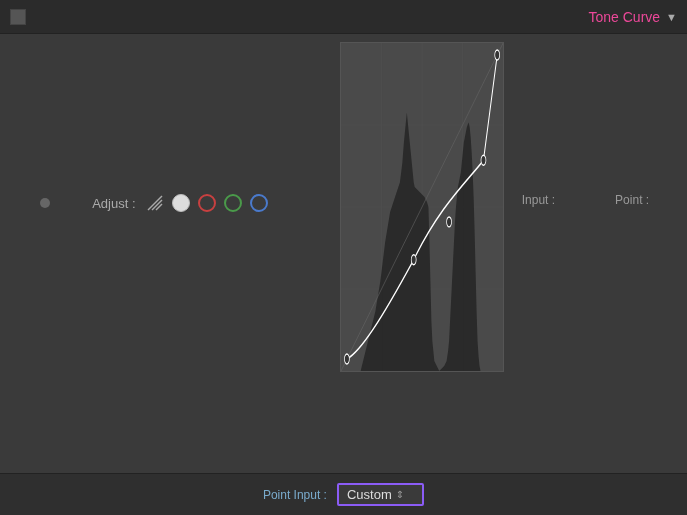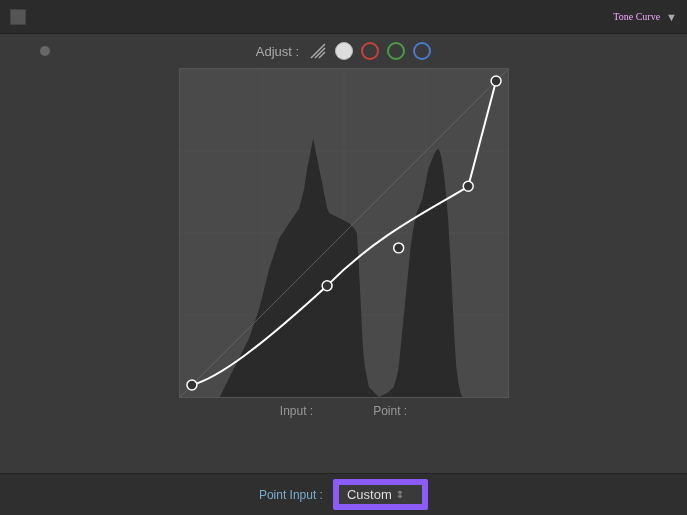--- a/index.html
+++ b/index.html
@@ -36,21 +36,21 @@
     .header-title-area {
       display: flex;
       align-items: center;
       gap: 6px;
     }
 
     
     .main {
       padding: 8px 20px 0 20px;
       display: flex;
-      flex-direction: column;
+      flex-direction: row;
       align-items: center;
     }
 
     
     .adjust-row {
       display: flex;
       align-items: center;
       gap: 10px;
       margin-bottom: 8px;
       width: 100%;
@@ -146,21 +146,21 @@
       align-items: center;
       justify-content: center;
       gap: 10px;
     }
     .point-curve-label {
       font-size: 12px;
       color: #7aabcc;
     }
     .custom-dropdown {
       background: #3a3a3a;
-      border: 6px solid #8b5cf6;
+      border: 2px solid #8b5cf6;
       color: #ddd;
       font-size: 13px;
       padding: 2px 18px 2px 8px;
       cursor: pointer;
       position: relative;
       display: flex;
       align-items: center;
       gap: 4px;
       border-radius: 2px;
     }
@@ -170,21 +170,21 @@
     }
   </style>
 </head>
 <body>
 
 <div class="header">
   <div class="header-left">
     <div class="header-square"></div>
   </div>
   <div class="header-title-area">
-    <span style="font-size:10px;color:#f0abfc;font-weight:500;font-family:Liberation Serif, serif;">Tone Curve</span>
+    <span style="font-size:14px;color:#ec4899;font-weight:500;">Tone Curve</span>
     <span style="font-size:11px;color:#aaa;cursor:pointer;">▼</span>
   </div>
 </div>
 
 <div class="main">
 
   <div class="adjust-row">
     <div class="option-dot"></div>
     <span class="adjust-label">Adjust :</span>
     <div class="channel-icons">

